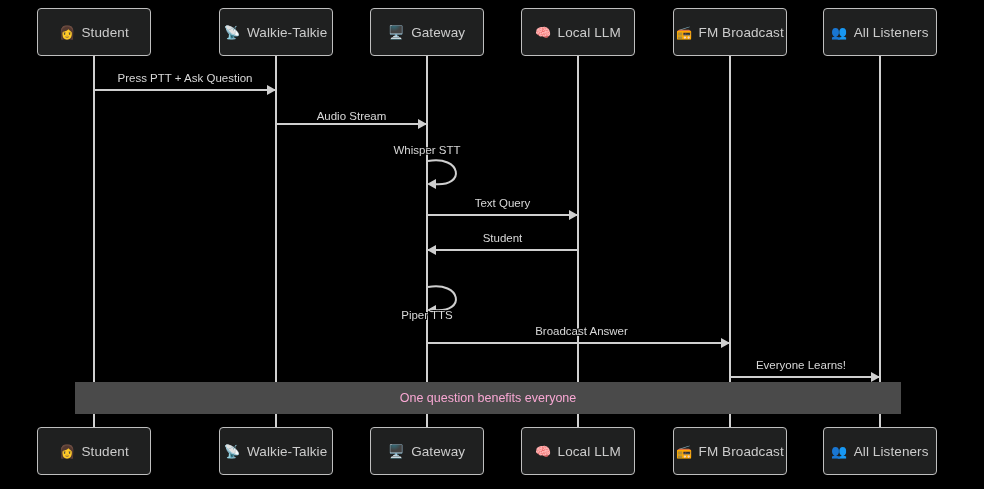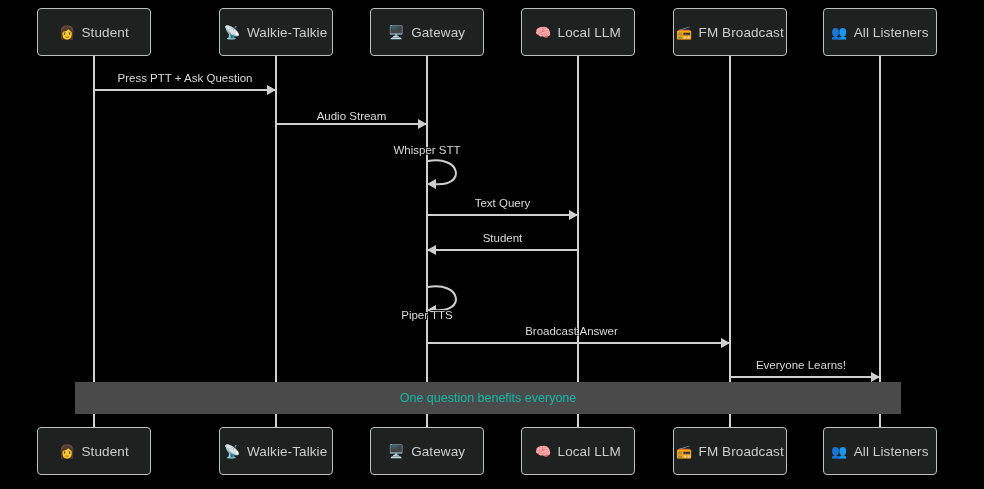--- a/index.html
+++ b/index.html
@@ -88,21 +88,21 @@
     overflow: visible;
   }
   
   .note-bar {
     position: absolute;
     box-sizing: border-box;
     background: #4a4a4a;
     display: flex;
     align-items: center;
     justify-content: center;
-    color: #14b8a6;
+    color: #f9a8d4;
     font-size: 12.5px;
     white-space: nowrap;
   }
 </style>
 </head>
 <body>
 
 <div id="diagram">
 
   <div id="lifelines">
@@ -136,21 +136,21 @@
       <div class="msg-label" style="left: 427px; width: 151px; top: 232px;">Student</div>
       <div class="selfloop" style="left: 427px; top: 283px;">
         <svg width="46" height="36" viewBox="0 0 46 36">
           <path d="M1 4 C 34 -2, 40 30, 7 27" fill="none" stroke="#cfcfcf" stroke-width="2"></path>
           <polygon points="9,22 9,32 0,27" fill="#cfcfcf"></polygon>
         </svg>
       </div>
       <div class="msg-label" style="left: 337px; top: 265px; width: 180px; margin-top: 44px;">Piper TTS</div>
       <div class="msg" style="left: 427px; top: 342px; width: 303px;"></div>
       <div class="arrowhead right" style="top: 338px; left: 721px;"></div>
-      <div class="msg-label" style="left: 420px; width: 303px; top: 325px;">Broadcast Answer</div>
+      <div class="msg-label" style="left: 430px; width: 303px; top: 325px;">Broadcast Answer</div>
       <div class="msg" style="left: 730px; top: 376px; width: 150px;"></div>
       <div class="arrowhead right" style="top: 372px; left: 871px;"></div>
       <div class="msg-label" style="left: 730px; width: 142px; top: 359px;">Everyone Learns!</div>
     </div>
 
   <div class="note-bar" id="note-bar" style="left: 75px; top: 382px; width: 826px; height: 32px;">
     <span>One question benefits everyone</span>
   </div>
 
   <div id="participants-top">

